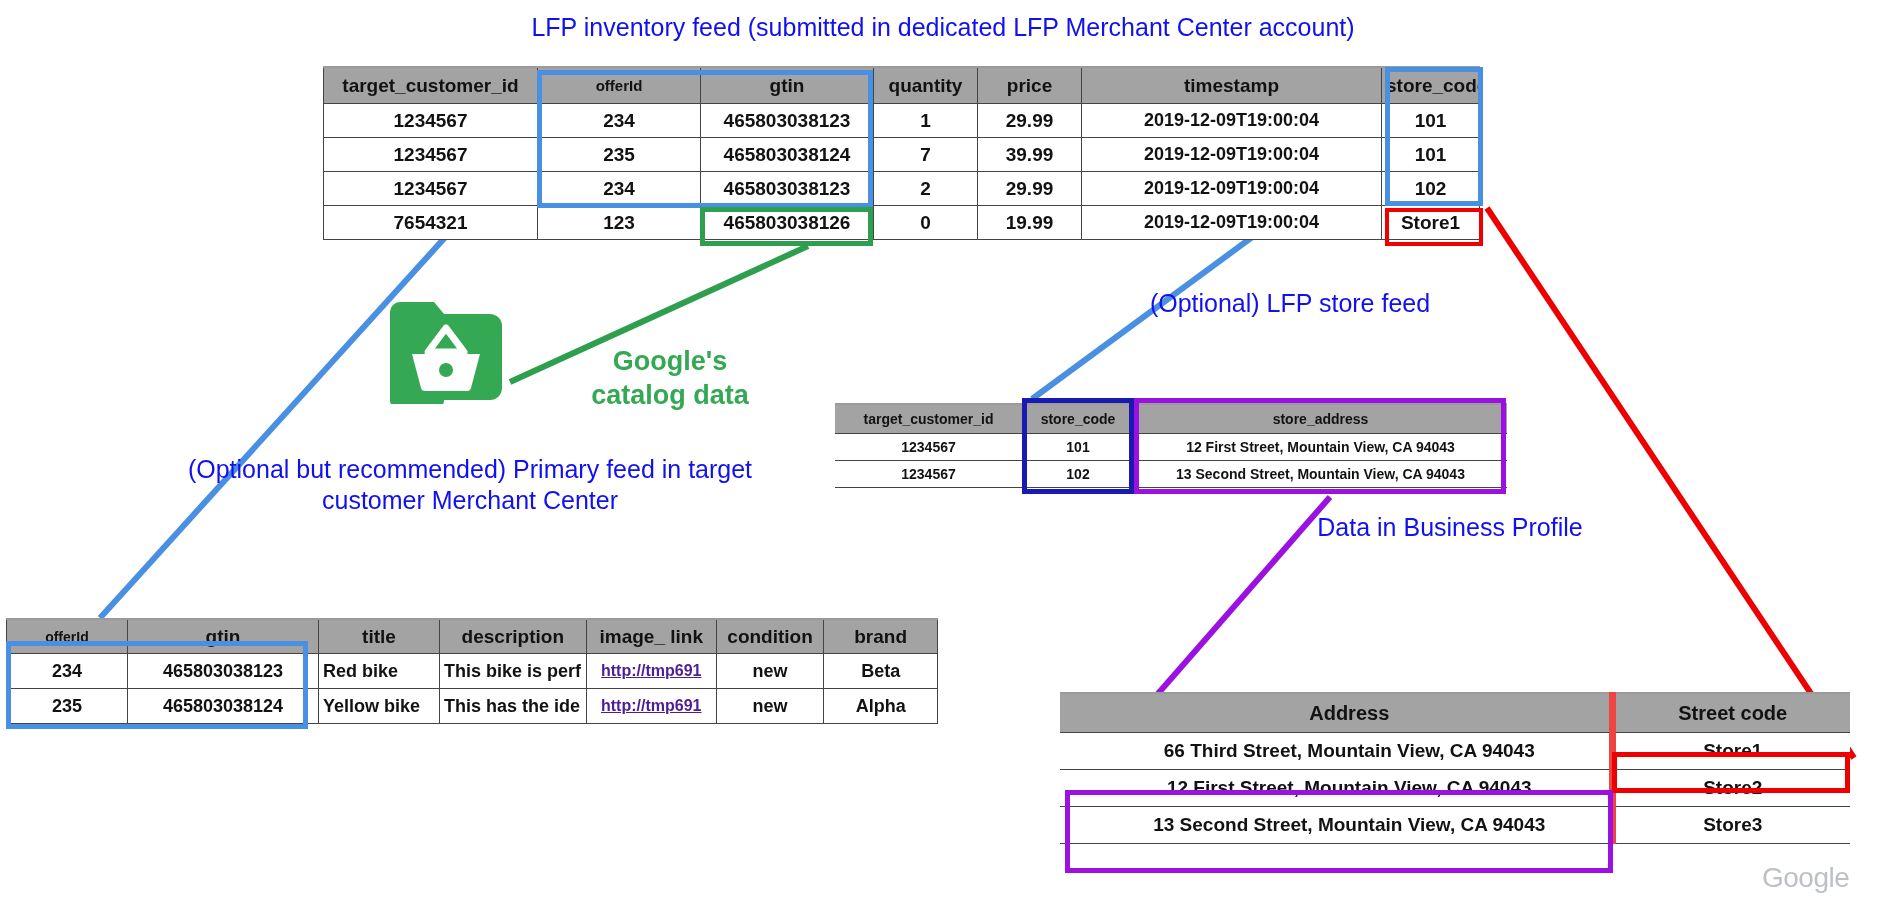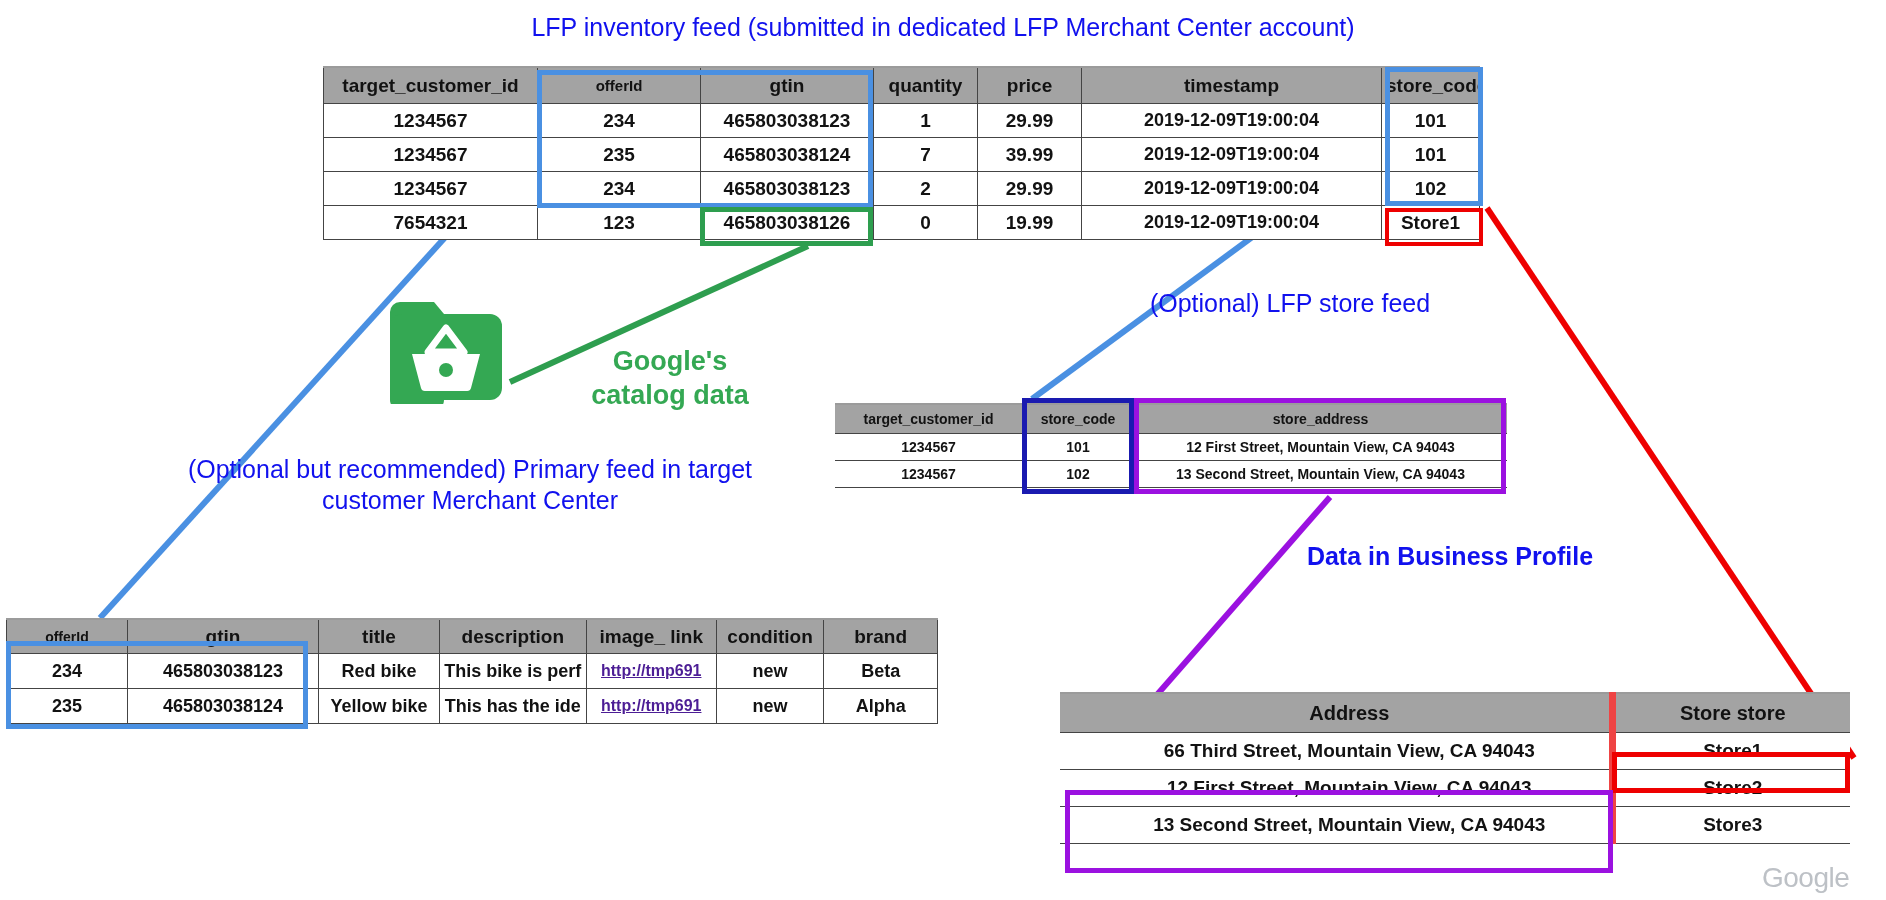--- a/index.html
+++ b/index.html
@@ -40,36 +40,36 @@
   #store-table{left:835px;top:403px;width:672px;font-size:14px;}
   #store-table th{height:28px;font-size:14px;font-weight:bold;}
   #store-table td{height:26px;font-size:14px;}
   #store-table th, #store-table td{border-left:none;border-right:none;}
 
   
   #primary-table{left:6px;top:618px;width:932px;font-size:17px;}
   #primary-table th{height:33px;font-size:19px;}
   #primary-table td{height:34px;font-size:18px;}
   #primary-table th.sm{font-size:14px;}
-  #primary-table td.left{text-align:center;}
+  #primary-table td.left{text-align:left;}
   #primary-table .lnk{color:#4c1d95;text-decoration:underline;font-size:16px;}
 
   
   #bp-table{left:1060px;top:692px;width:790px;font-size:19px;}
   #bp-table th{height:38px;font-size:20px;}
   #bp-table td{height:36px;font-size:19px;}
   #bp-table th,#bp-table td{border-left:none;border-right:none;}
   #bp-table .sep{border-right:7px solid #ef4444;}
 
   
   .title{position:absolute;color:#1111ee;font-size:25px;line-height:31px;text-align:center;white-space:pre-line;}
   #title-inventory{left:343px;top:12px;width:1200px;}
   #title-store{left:1080px;top:288px;width:420px;}
   #title-primary{left:160px;top:454px;width:620px;}
-  #title-bp{left:1140px;top:541px;width:620px;font-weight:bold;}
+  #title-bp{left:1140px;top:512px;width:620px;}
 
   
   #catalog-icon{position:absolute;left:382px;top:294px;width:128px;height:110px;}
   #catalog-label{position:absolute;left:560px;top:344px;width:220px;color:#34a853;
     font-size:27px;font-weight:bold;line-height:34px;text-align:center;white-space:pre-line;}
 
   
   .hl{position:absolute;box-sizing:border-box;background:transparent;}
   #hl-blue-offer-gtin{left:537px;top:70px;width:336px;height:138px;border:5px solid #4a90e2;}
   #hl-green-gtin{left:700px;top:207px;width:173px;height:39px;border:5px solid #2e9e4f;}
@@ -255,21 +255,21 @@
   <table class="tbl" id="bp-table">
     <colgroup>
         <col style="width:30px">
         <col style="width:522px">
         <col style="width:238px">
       </colgroup>
     <thead>
       <tr>
         <th></th>
         <th class="sep">Address</th>
-        <th>Store store</th>
+        <th>Street code</th>
       </tr>
     </thead>
     <tbody>
       <tr>
         <td></td>
         <td class="sep">66 Third Street, Mountain View, CA 94043</td>
         <td>Store1</td>
       </tr>
       <tr>
         <td></td>

